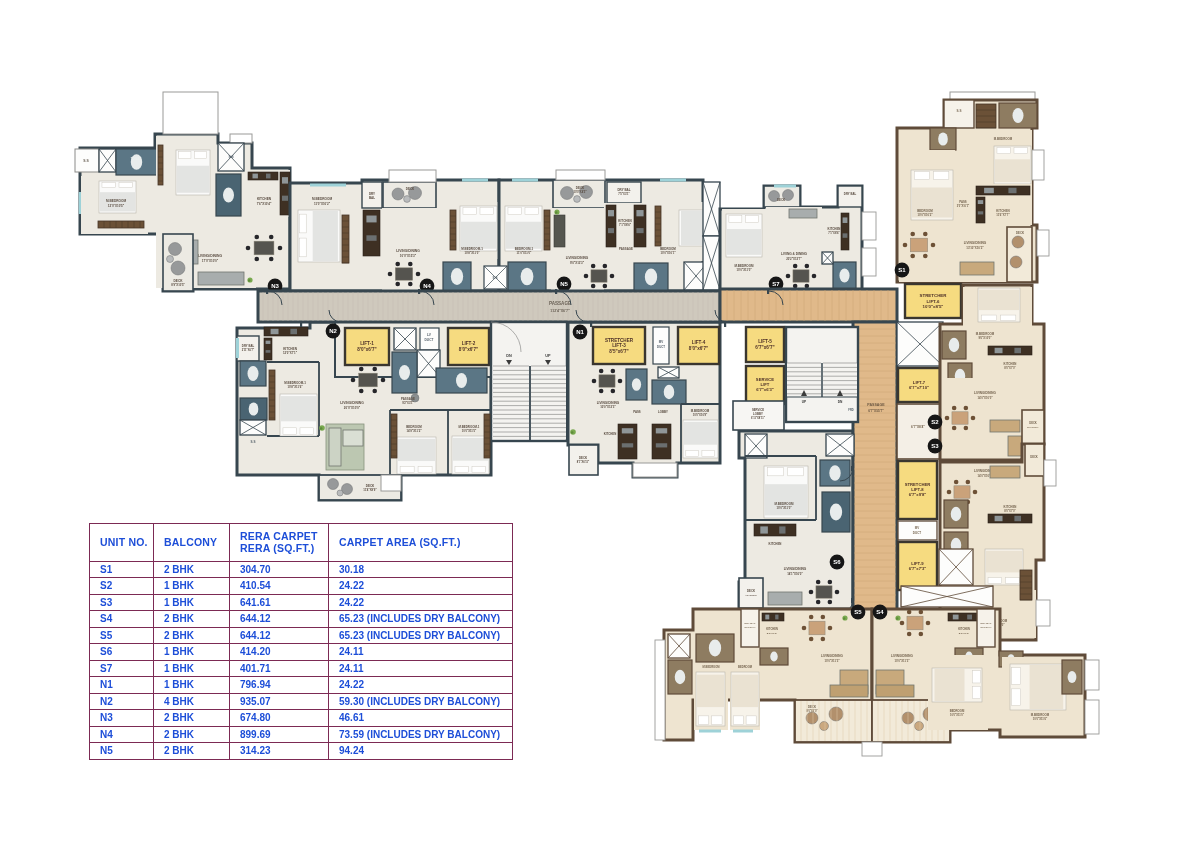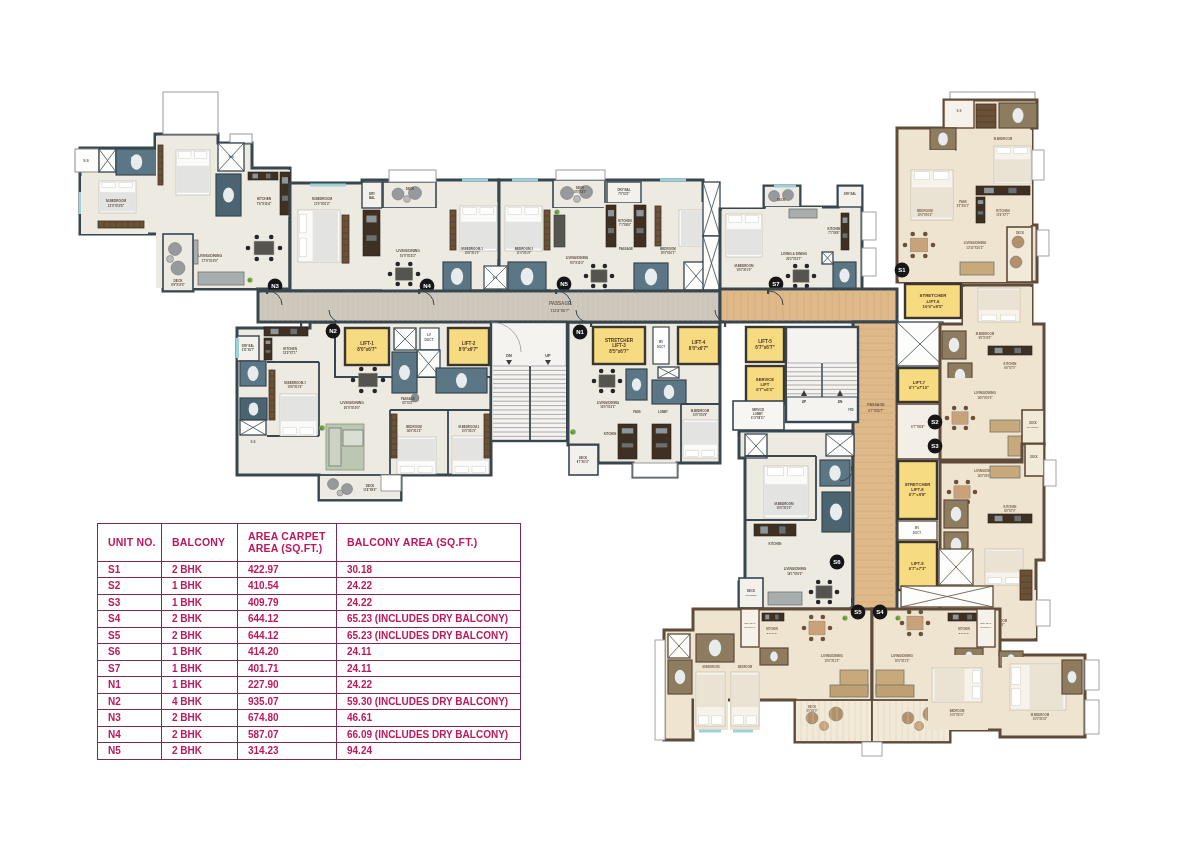--- a/index.html
+++ b/index.html
@@ -1,16 +1,16 @@
 <!DOCTYPE html>
 <html><head><meta charset="utf-8"><style>
 html,body{margin:0;padding:0;background:#fff;width:1192px;height:843px;overflow:hidden}
 body{font-family:"Liberation Sans",sans-serif}
 #plan{position:absolute;top:0;left:0}
-table.units{position:absolute;left:97px;top:523px;border-collapse:collapse;width:423px;table-layout:fixed;color:#be185d;font-weight:bold}
+table.units{position:absolute;left:89px;top:523px;border-collapse:collapse;width:423px;table-layout:fixed;color:#1d4ed8;font-weight:bold}
 table.units td,table.units th{border:1.4px solid #7c2a54;padding:0 0 0 10px;text-align:left;vertical-align:middle}
 table.units th{font-size:10.5px;height:36.6px;letter-spacing:0.2px}
 table.units td{font-size:10px;height:15.5px}
 </style></head>
 <body>
 
 <div id="plan">
 <svg width="1192" height="843" viewBox="0 0 1192 843" xmlns="http://www.w3.org/2000/svg" font-family="Liberation Sans, sans-serif">
 
 <rect x="0" y="0" width="1192" height="843" fill="#ffffff"></rect>
@@ -1241,39 +1241,39 @@
 <colgroup>
       <col style="width:64px">
       <col style="width:76px">
       <col style="width:99px">
       <col style="width:184px">
     </colgroup>
 <tbody>
       <tr>
         <th>UNIT NO.</th>
         <th>BALCONY</th>
-        <th>AREA CARPET AREA (SQ.FT.)</th>
-        <th>BALCONY AREA (SQ.FT.)</th>
+        <th>RERA CARPET RERA (SQ.FT.)</th>
+        <th>CARPET AREA (SQ.FT.)</th>
       </tr>
 <tr>
         <td>S1</td>
         <td>2 BHK</td>
-        <td>422.97</td>
+        <td>304.70</td>
         <td>30.18</td>
       </tr>
 <tr>
         <td>S2</td>
         <td>1 BHK</td>
         <td>410.54</td>
         <td>24.22</td>
       </tr>
 <tr>
         <td>S3</td>
         <td>1 BHK</td>
-        <td>409.79</td>
+        <td>641.61</td>
         <td>24.22</td>
       </tr>
 <tr>
         <td>S4</td>
         <td>2 BHK</td>
         <td>644.12</td>
         <td>65.23 (INCLUDES DRY BALCONY)</td>
       </tr>
 <tr>
         <td>S5</td>
@@ -1289,40 +1289,40 @@
       </tr>
 <tr>
         <td>S7</td>
         <td>1 BHK</td>
         <td>401.71</td>
         <td>24.11</td>
       </tr>
 <tr>
         <td>N1</td>
         <td>1 BHK</td>
-        <td>227.90</td>
+        <td>796.94</td>
         <td>24.22</td>
       </tr>
 <tr>
         <td>N2</td>
         <td>4 BHK</td>
         <td>935.07</td>
         <td>59.30 (INCLUDES DRY BALCONY)</td>
       </tr>
 <tr>
         <td>N3</td>
         <td>2 BHK</td>
         <td>674.80</td>
         <td>46.61</td>
       </tr>
 <tr>
         <td>N4</td>
         <td>2 BHK</td>
-        <td>587.07</td>
-        <td>66.09 (INCLUDES DRY BALCONY)</td>
+        <td>899.69</td>
+        <td>73.59 (INCLUDES DRY BALCONY)</td>
       </tr>
 <tr>
         <td>N5</td>
         <td>2 BHK</td>
         <td>314.23</td>
         <td>94.24</td>
       </tr>
 </tbody>
   </table>
 </body></html>

